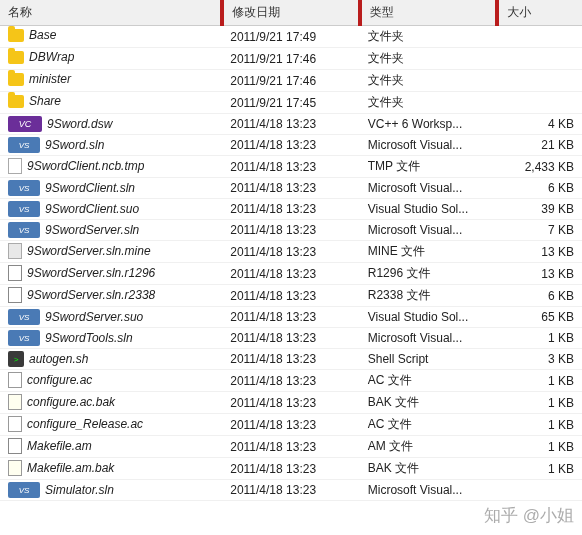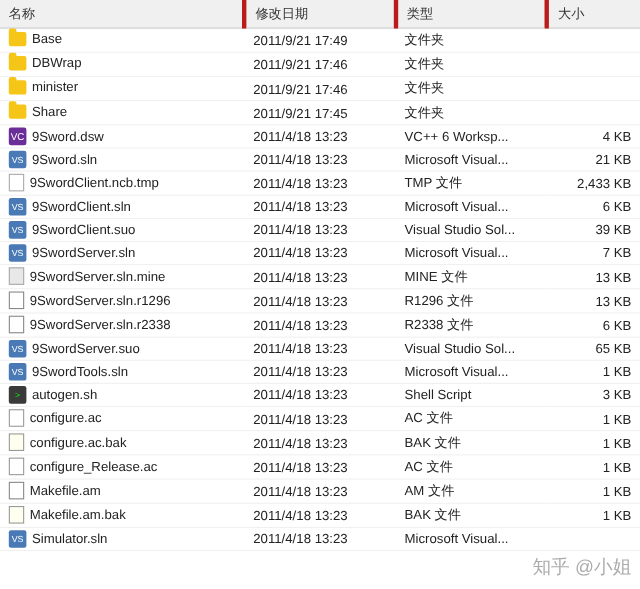--- a/index.html
+++ b/index.html
@@ -36,20 +36,21 @@
     }
     .file-list tbody td {
       padding: 2px 8px;
       color: #222;
       white-space: nowrap;
     }
     .file-list tbody td:first-child {
       display: flex;
       align-items: center;
       gap: 4px;
+      font-style: italic;
     }
     .col-name { width: 210px; }
     .col-date { width: 130px; }
     .col-type { width: 130px; }
     .col-size { width: 80px; text-align: right; margin-left: 12px; }
 
     .icon-folder {
       display: inline-block;
       width: 16px;
       height: 13px;
@@ -63,29 +64,29 @@
       position: absolute;
       top: -3px;
       left: 0;
       width: 7px;
       height: 4px;
       background: #f5c518;
       border-radius: 2px 2px 0 0;
     }
     .icon-vcpp {
       display: inline-block;
-      width: 16px;
+      width: 34px;
       height: 16px;
       background: #6b2e99;
       flex-shrink: 0;
       border-radius: 2px;
     }
     .icon-vs {
       display: inline-block;
-      width: 16px;
+      width: 32px;
       height: 16px;
       background: #4a7ab5;
       flex-shrink: 0;
       border-radius: 2px;
     }
     .icon-tmp {
       display: inline-block;
       width: 14px;
       height: 16px;
       background: #fff;

